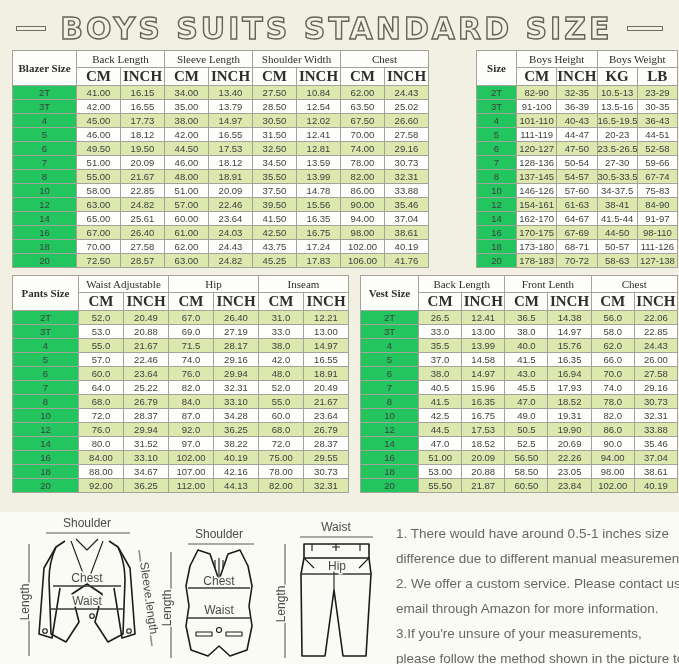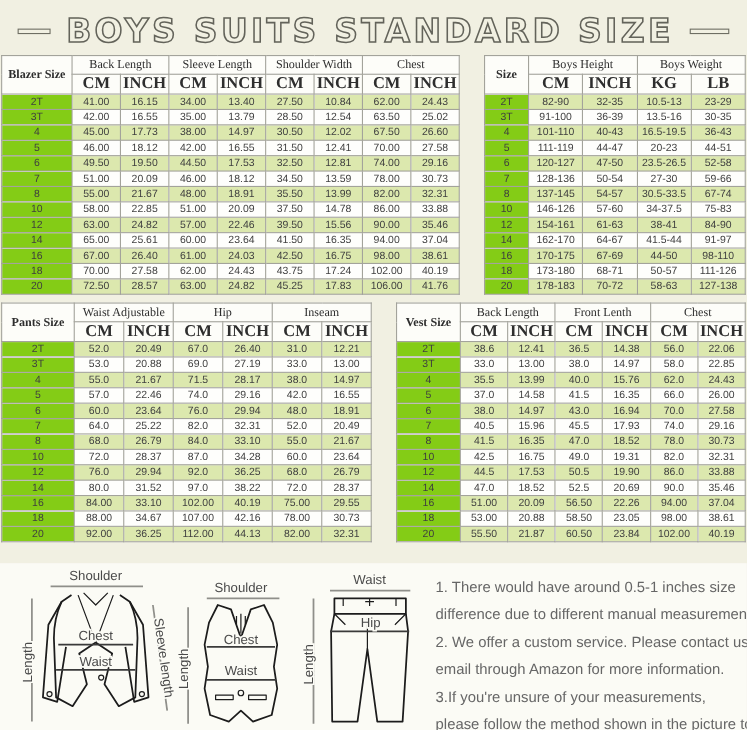--- a/index.html
+++ b/index.html
@@ -28,46 +28,46 @@
     font-size:30px; font-weight:bold; letter-spacing:3px;
     color:#f1f0e2;
     -webkit-text-stroke:1.4px #63635a;
     text-stroke:1.4px #63635a;
     white-space:nowrap;
   }
 
   
   .tables-row {
     display:flex; justify-content:space-between;
-    padding:0 1px; align-items:flex-start;
+    padding:0 1px; align-items:flex-start;margin-left:11px;
   }
   .tables-row.mid { margin-top:7px;border-radius:30px; }
   table.size-table {
     border-collapse:collapse; table-layout:fixed;
     background:#fefefc;
     font-size:9.5px; color:#3f3f3f;
   }
   table.size-table th, table.size-table td {
     border:1px solid #a3a39b; text-align:center;
     padding:0; overflow:hidden; white-space:nowrap;
   }
   table.size-table th {
     font-family:"Liberation Serif", serif; color:#2e2e2e;
     background:#fdfdf9;
   }
   th.group  { font-size:11px;  height:17px; font-weight:normal; }
   th.unit   { font-size:15px; height:12px; font-weight:bold; }
   th.corner { font-size:11px;  font-weight:bold; }
   table.size-table td { height:14px; }
-  td.size { background:#84cc16; }
+  td.size { background:#22c55e; }
   tr.green td:not(.size) { background:#dce8ae; }
 
   .t-blazer { width:417px; }
   .t-blazer th.corner { width:64px; }
-  .t-hw     { width:238px; }
+  .t-hw     { width:202px; }
   .t-hw th.corner { width:40px; }
   .t-pants  { width:337px; }
   .t-pants th.corner { width:66px; }
   .t-vest   { width:318px; }
   .t-vest th.corner { width:58px; }
 
   
   .bottom {
     position:absolute; left:0; right:0; bottom:0; top:512px;
     background:#fbfbf5;
@@ -532,21 +532,21 @@
             <th class="unit">INCH</th>
             <th class="unit">CM</th>
             <th class="unit">INCH</th>
             <th class="unit">CM</th>
             <th class="unit">INCH</th>
           </tr>
         </thead>
         <tbody>
           <tr class="green">
             <td class="size">2T</td>
-            <td>38.6</td>
+            <td>26.5</td>
             <td>12.41</td>
             <td>36.5</td>
             <td>14.38</td>
             <td>56.0</td>
             <td>22.06</td>
           </tr>
           <tr>
             <td class="size">3T</td>
             <td>33.0</td>
             <td>13.00</td>

